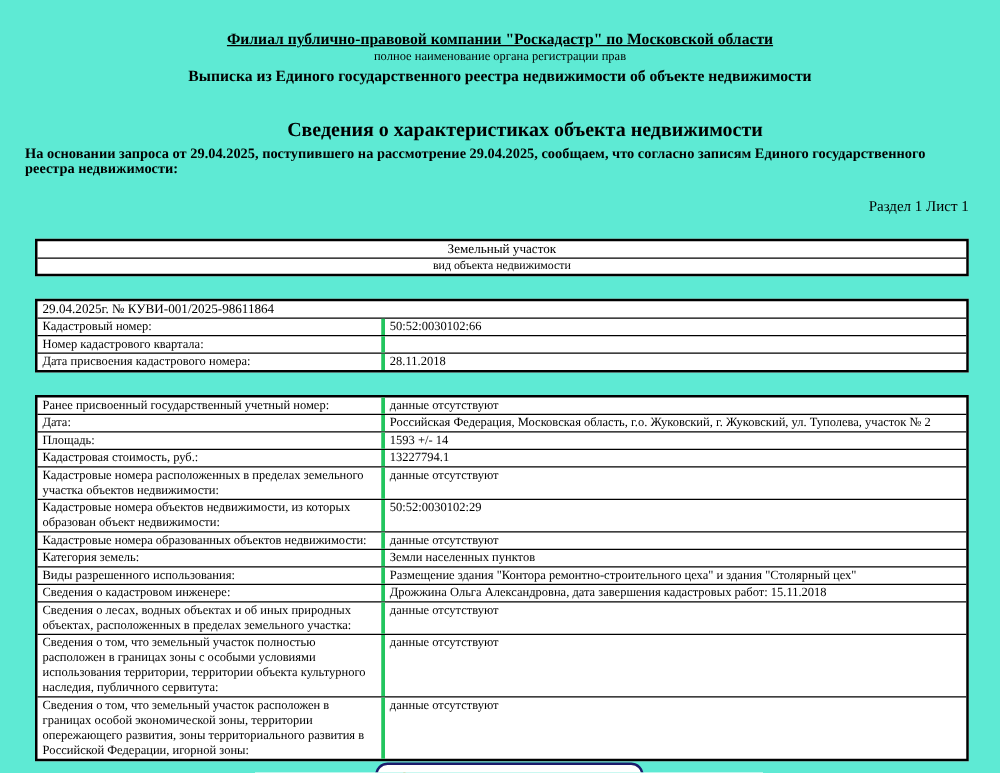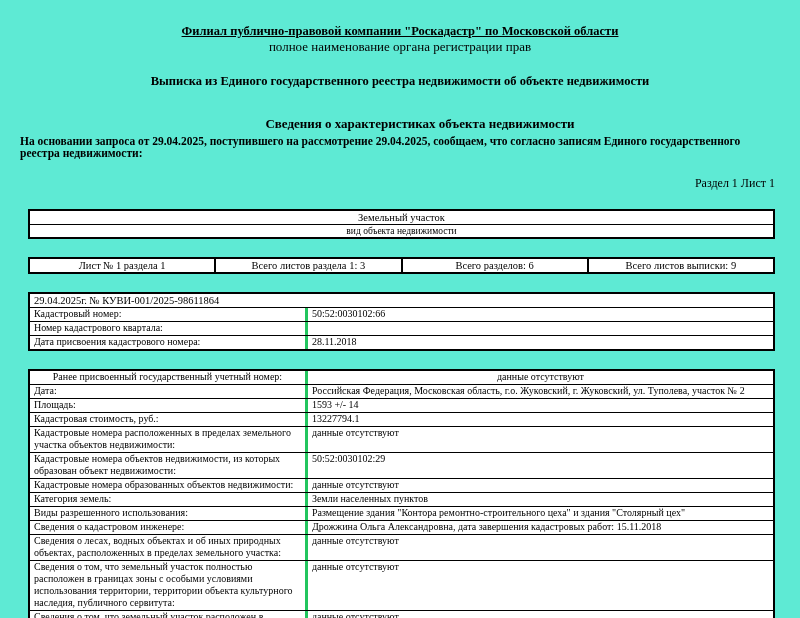--- a/index.html
+++ b/index.html
@@ -8,35 +8,35 @@
     --eagle-gold:#d9a441;
   }
   *{margin:0;padding:0;box-sizing:border-box;}
   html,body{background:#ffffff;}
   .page{
     position:relative;width:800px;height:618px;background:#5eead4;color:#000;
     font-family:"Liberation Serif","DejaVu Serif",serif;overflow:hidden;
   }
   .org-name{padding-top:24px;text-align:center;font-size:12.5px;font-weight:bold;}
   .org-name span{text-decoration:underline;}
-  .org-caption{text-align:center;font-size:13px;line-height:1.3;}
-  .doc-title{text-align:center;font-size:12.5px;font-weight:bold;margin-top:18px;}
-  .section-title{text-align:center;font-size:13px;font-weight:bold;margin-top:27px;padding-left:40px;}
+  .org-caption{text-align:center;font-size:10px;line-height:1.3;}
+  .doc-title{text-align:center;font-size:12.5px;font-weight:bold;margin-top:2px;}
+  .section-title{text-align:center;font-size:16px;font-weight:bold;margin-top:27px;padding-left:40px;}
   .request-line{font-size:11.5px;font-weight:bold;margin-top:3px;padding:0 22px 0 20px;text-align:left;}
   .page-marker{font-size:12px;text-align:right;padding-right:25px;margin-top:17px;}
   .content{margin:2px 25px 0 28px;font-size:10px;}
   .tbl{border:2px solid #000;margin-top:18px;background:#fff;}
   .ta-row1{text-align:center;font-size:10.5px;padding:1px 2px;border-bottom:1px solid #000;}
   .ta-row2{text-align:center;font-size:9.5px;padding:1px 2px;}
   .sheet-row{display:flex;}
   .sheet-cell{flex:1;text-align:center;font-size:10.5px;padding:1px 2px;border-left:2px solid #000;}
   .sheet-cell:first-child{border-left:none;}
   .reg-row{font-size:10.5px;padding:1px 4px;}
   .row2{display:flex;border-top:1px solid #000;line-height:1.2;}
-  .rows-only > .row2:first-child{border-top:none;text-align:center;}
+  .rows-only > .row2:first-child{border-top:none;}
   .cell-label{width:37.4%;border-right:3px solid #22c55e;padding:0.5px 4px;}
   .cell-value{flex:1;padding:0.5px 4px;}
   .sig-area{position:relative;margin:44px 25px 0 28px;display:flex;gap:15px;}
   .sig-box{border:1.5px solid #000;height:18px;display:flex;align-items:center;justify-content:center;
            font-size:10.5px;font-weight:bold;}
   .sig-left{width:265px;}
   .sig-mid{width:200px;}
   .sig-right{flex:1;}
   .stamp{
     position:absolute;left:272px;top:-43px;width:215px;height:77px;
@@ -61,26 +61,20 @@
   <div class="section-title">Сведения о характеристиках объекта недвижимости</div>
   <div class="request-line">На  основании запроса от 29.04.2025, поступившего на рассмотрение 29.04.2025, сообщаем, что согласно записям Единого государственного реестра недвижимости:</div>
   <div class="page-marker">Раздел 1 Лист 1</div>
 
   <div class="content">
     <div class="tbl">
       <div class="ta-row1">Земельный участок</div>
       <div class="ta-row2">вид объекта недвижимости</div>
     </div>
 
-    <div class="tbl sheet-row">
-        <div class="sheet-cell">Лист № 1 раздела 1</div>
-        <div class="sheet-cell">Всего листов раздела 1: 3</div>
-        <div class="sheet-cell">Всего разделов: 6</div>
-        <div class="sheet-cell">Всего листов выписки: 9</div>
-      </div>
 
     <div class="tbl">
       <div class="reg-row">29.04.2025г. № КУВИ-001/2025-98611864</div>
     <div class="row2">
           <div class="cell-label">Кадастровый номер:</div>
           <div class="cell-value">50:52:0030102:66</div>
         </div>
         <div class="row2">
           <div class="cell-label">Номер кадастрового квартала:</div>
         </div>

